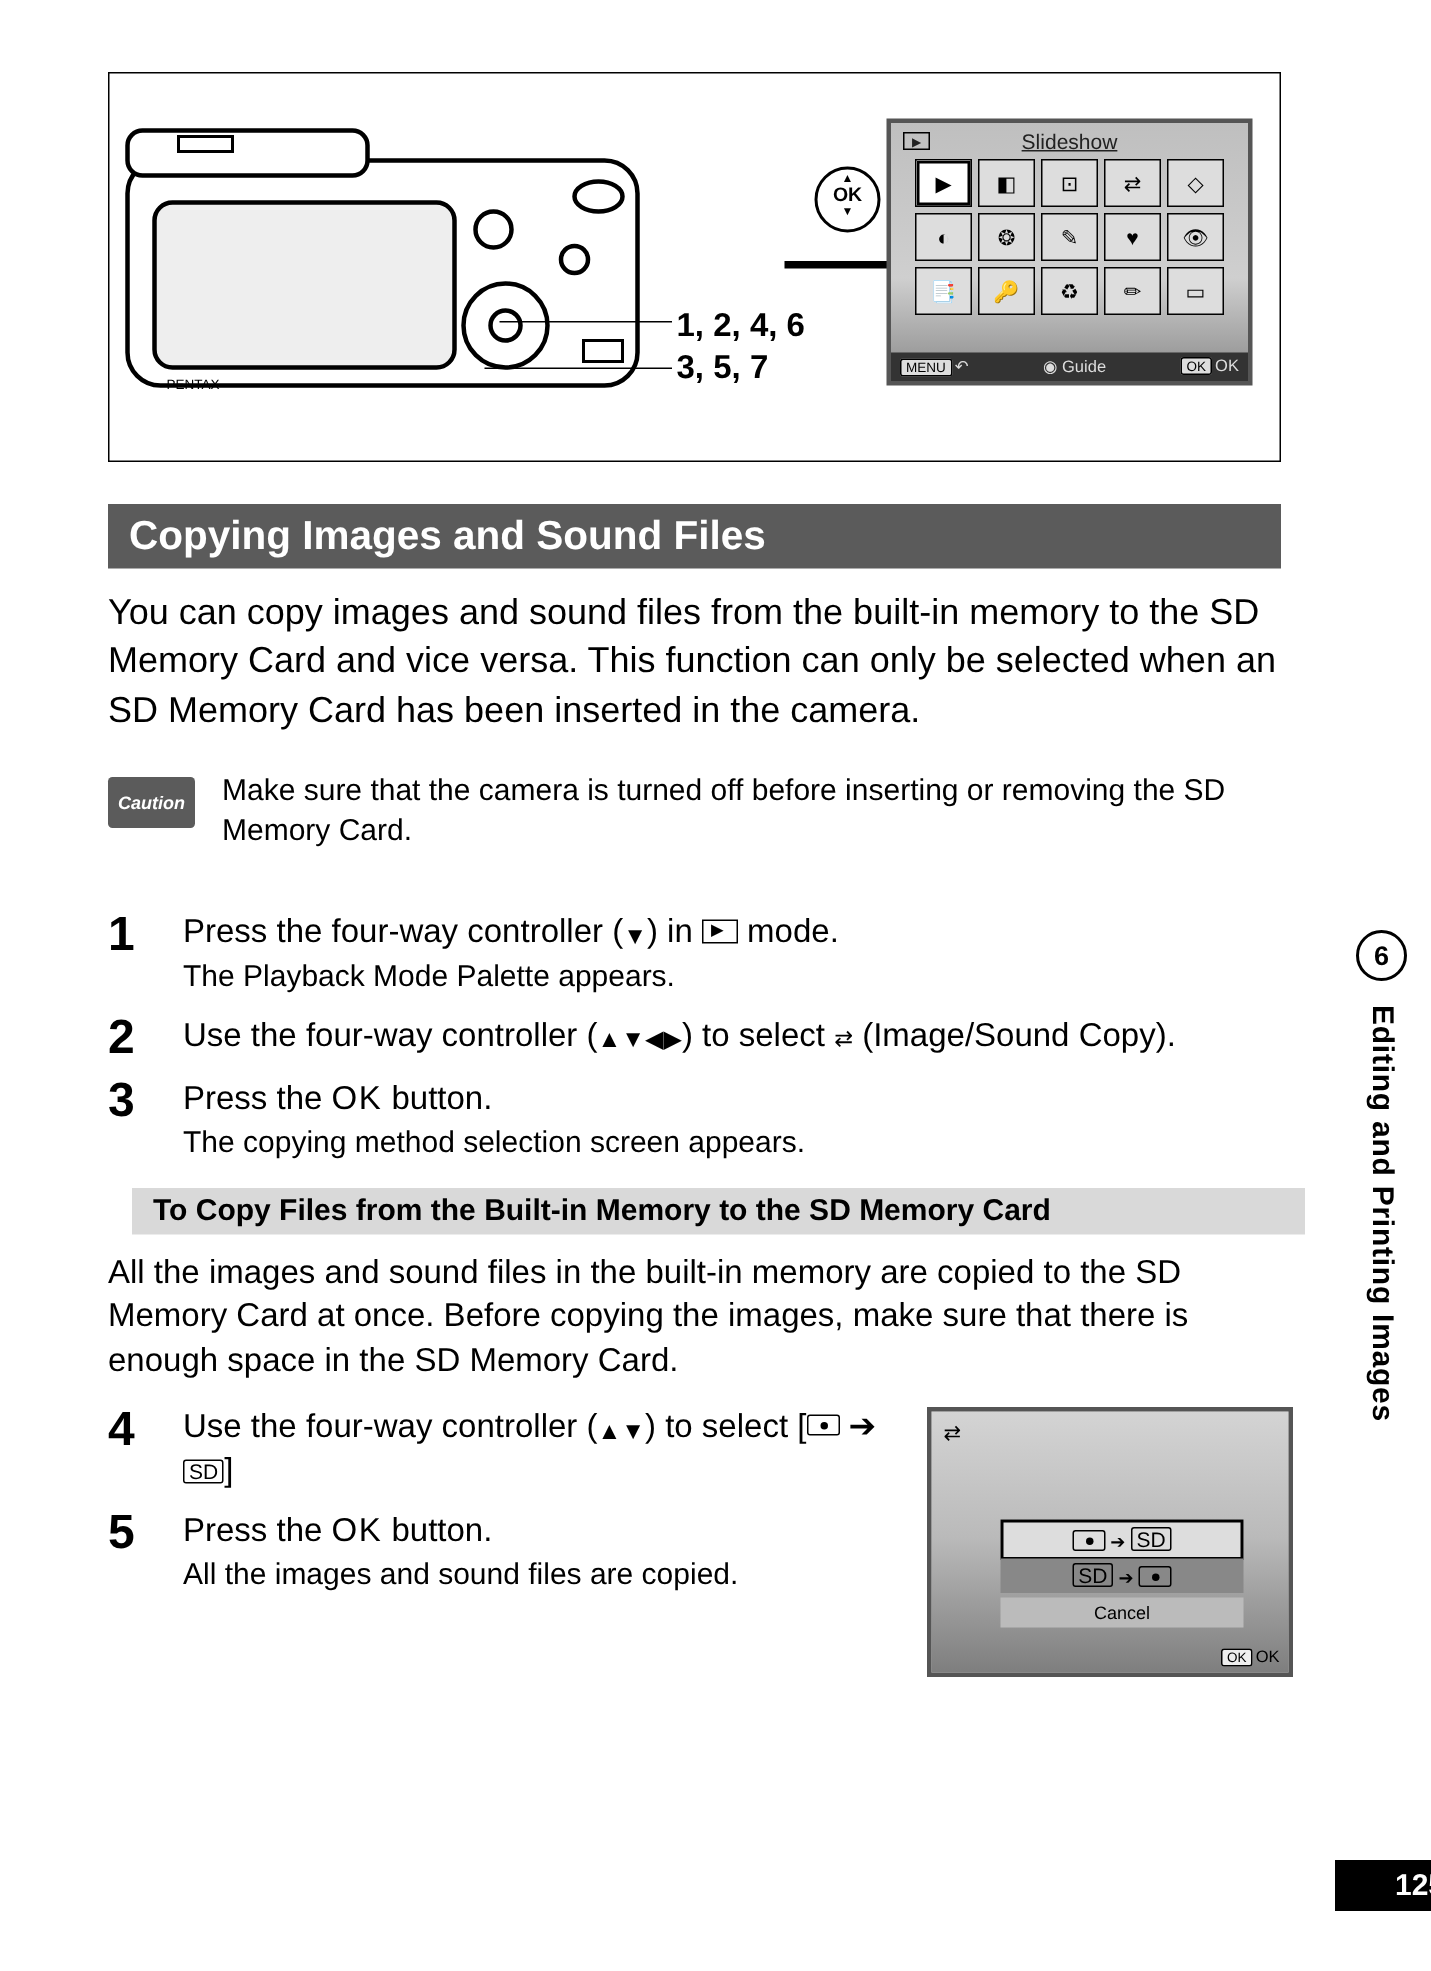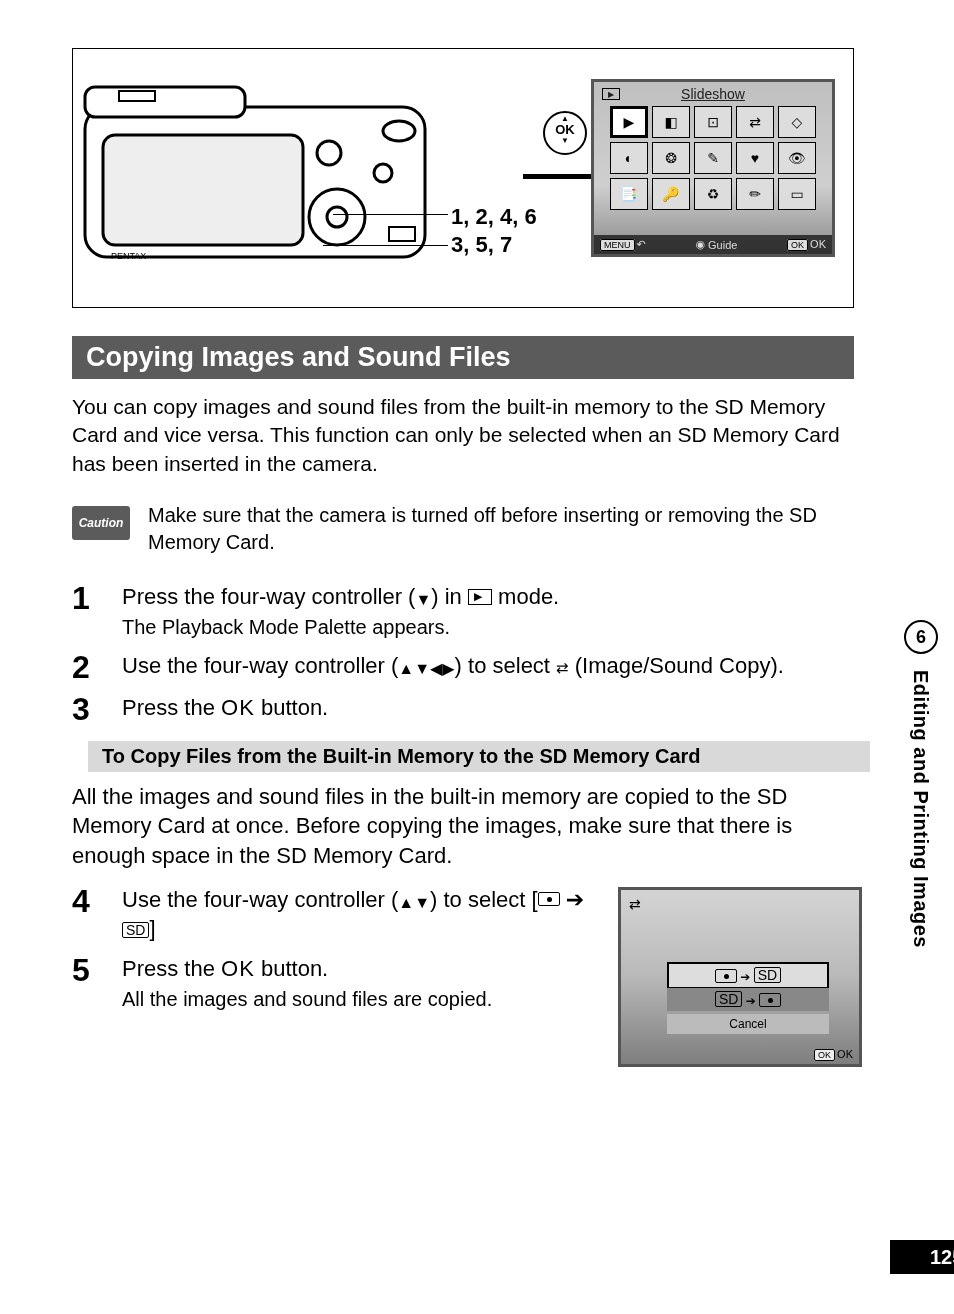--- a/index.html
+++ b/index.html
@@ -161,29 +161,29 @@
     background:#5b5b5b;
     color:#fff;
     font-size:27px;
     font-weight:bold;
     padding: 6px 14px;
     width: 782px;
     margin-bottom: 14px;
   }
   .intro {
     width: 782px;
-    font-size:21px;
+    font-size:24px;
     line-height:1.35;
     margin-bottom: 24px;
   }
   .caution-row {
     width: 782px;
     display:flex;
     gap: 18px;
-    margin-bottom: 24px;
+    margin-bottom: 36px;
   }
   .caution-text { font-size:20px; line-height:1.35; flex:1;}
 
   ol.steps { list-style:none; width:790px; }
   ol.steps > li {
     display:flex;
     gap: 20px;
     margin-bottom: 8px;
   }
   ol.steps .num {
@@ -360,20 +360,21 @@
           <span>Use the four-way controller (</span><span class="tri">▲▼◀▶</span><span>) to select </span><span style="font-size:15px;">⇄</span><span> (Image/Sound Copy).</span>
         </div>
       </div>
     </li>
     <li>
       <div class="num">3</div>
       <div class="body">
         <div class="step-title">
           <span>Press the </span><span class="okword">OK</span><span> button.</span>
         </div>
+        <div class="step-desc">The copying method selection screen appears.</div>
       </div>
     </li>
   </ol>
 
   <div class="sub-bar">To Copy Files from the Built-in Memory to the SD Memory Card</div>
   <p class="sub-intro">All the images and sound files in the built-in memory are copied to the SD Memory Card at once. Before copying the images, make sure that there is enough space in the SD Memory Card.</p>
 
   <div class="step45-wrap">
     <div class="step45-left">
       <ol class="steps">

